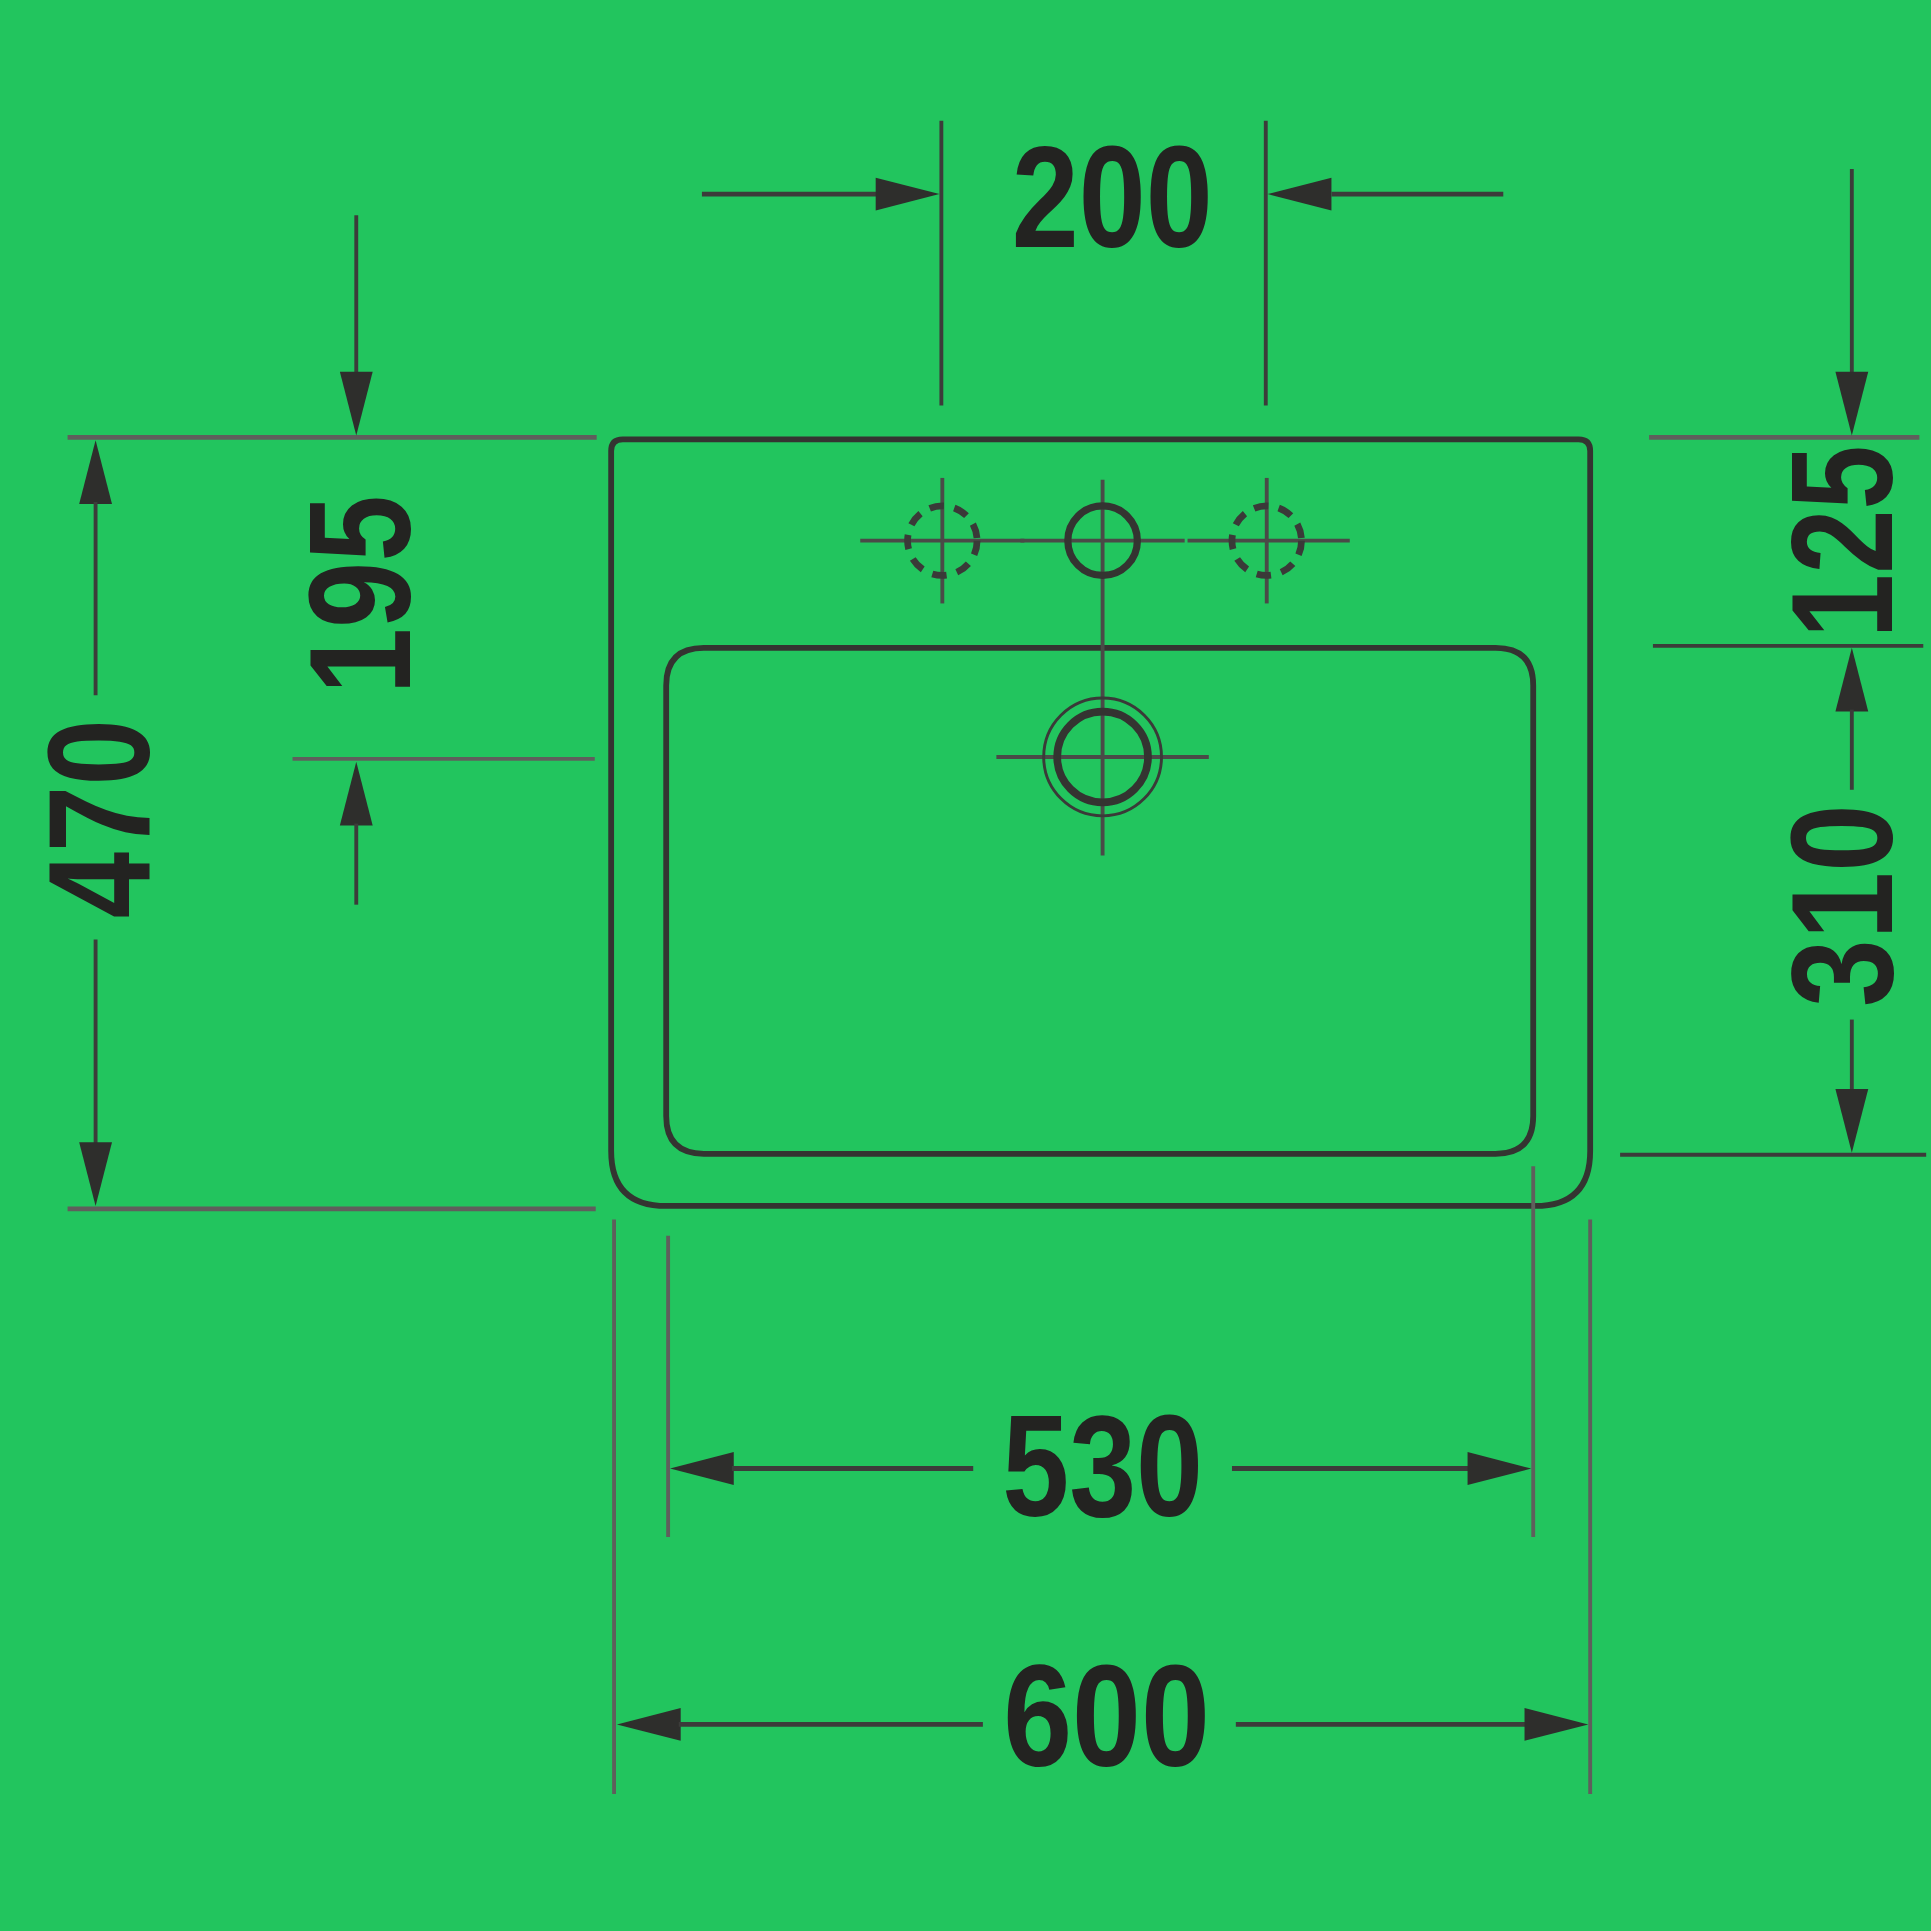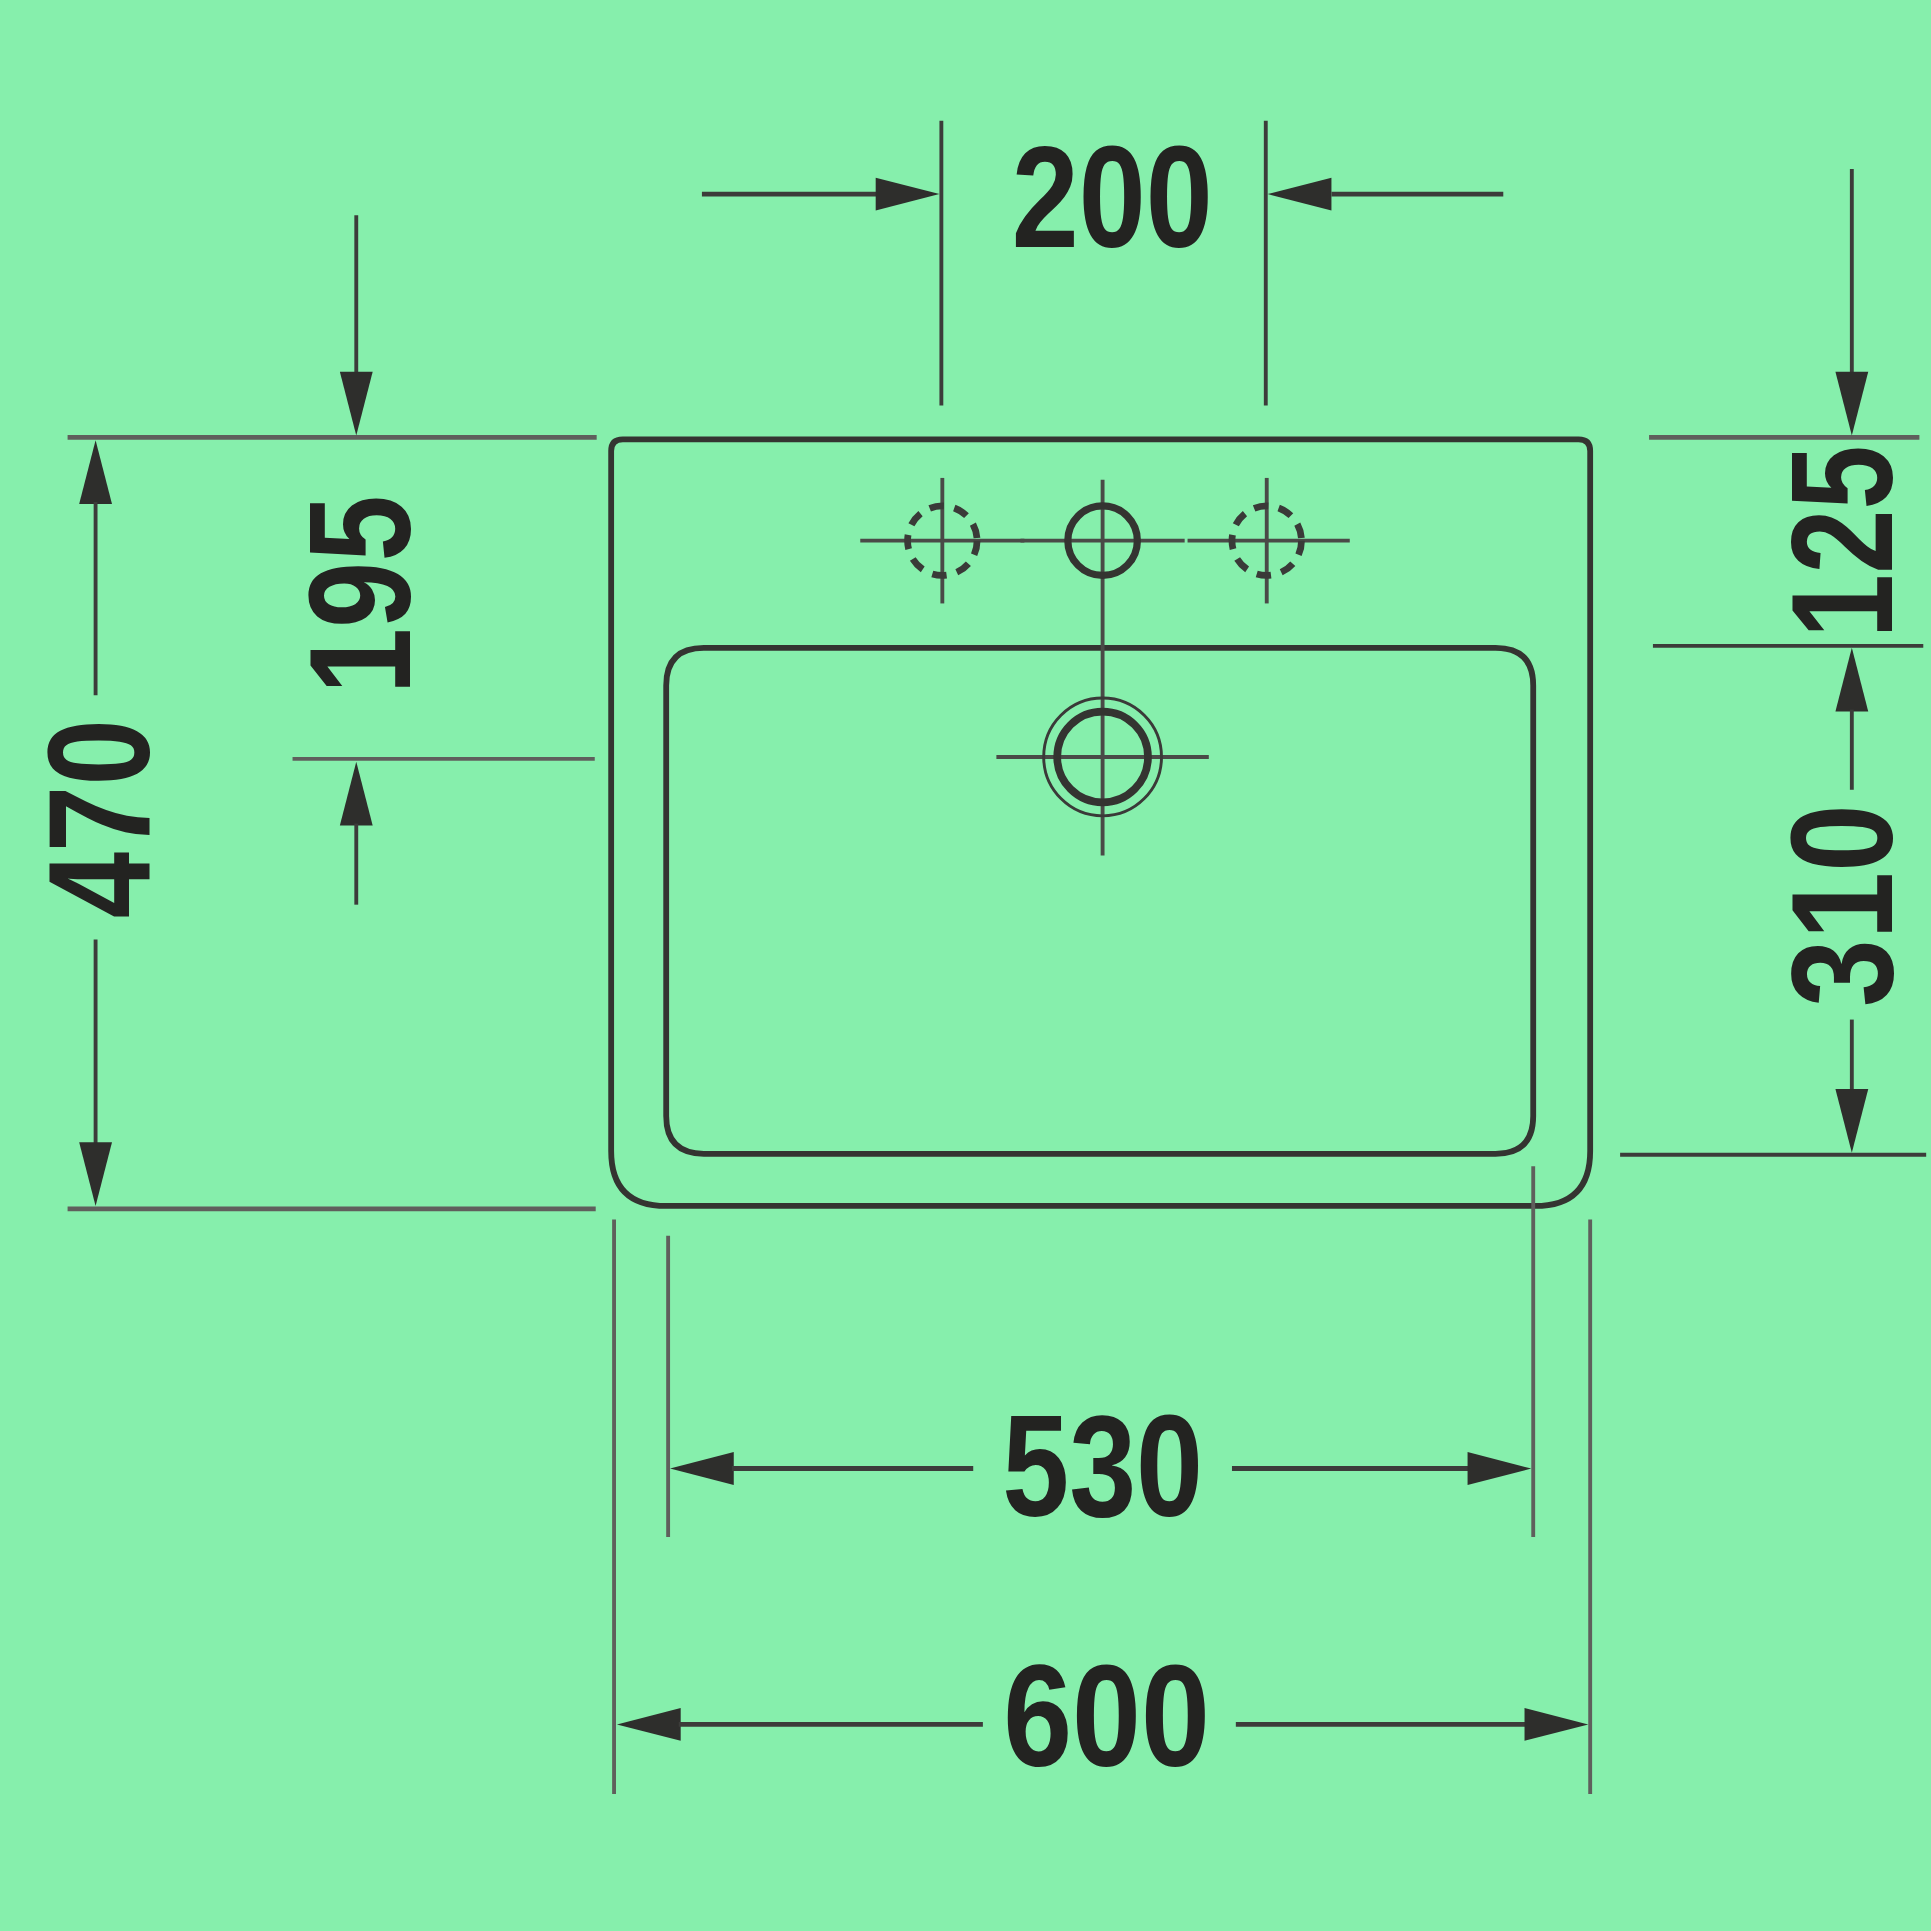--- a/index.html
+++ b/index.html
@@ -7,21 +7,21 @@
     padding: 0;
     width: 1931px;
     height: 1931px;
     background: #ffffff;
     font-family: "Liberation Sans", sans-serif;
   }
   #stage {
     position: relative;
     width: 1931px;
     height: 1931px;
-    background: #86efac;
+    background: #22c55e;
     overflow: hidden;
   }
   svg { display: block; }
   text.dim-label {
     font-family: "Liberation Sans", sans-serif;
     font-weight: bold;
     font-size: 150px;
     fill: #232321;
   }
 </style>

